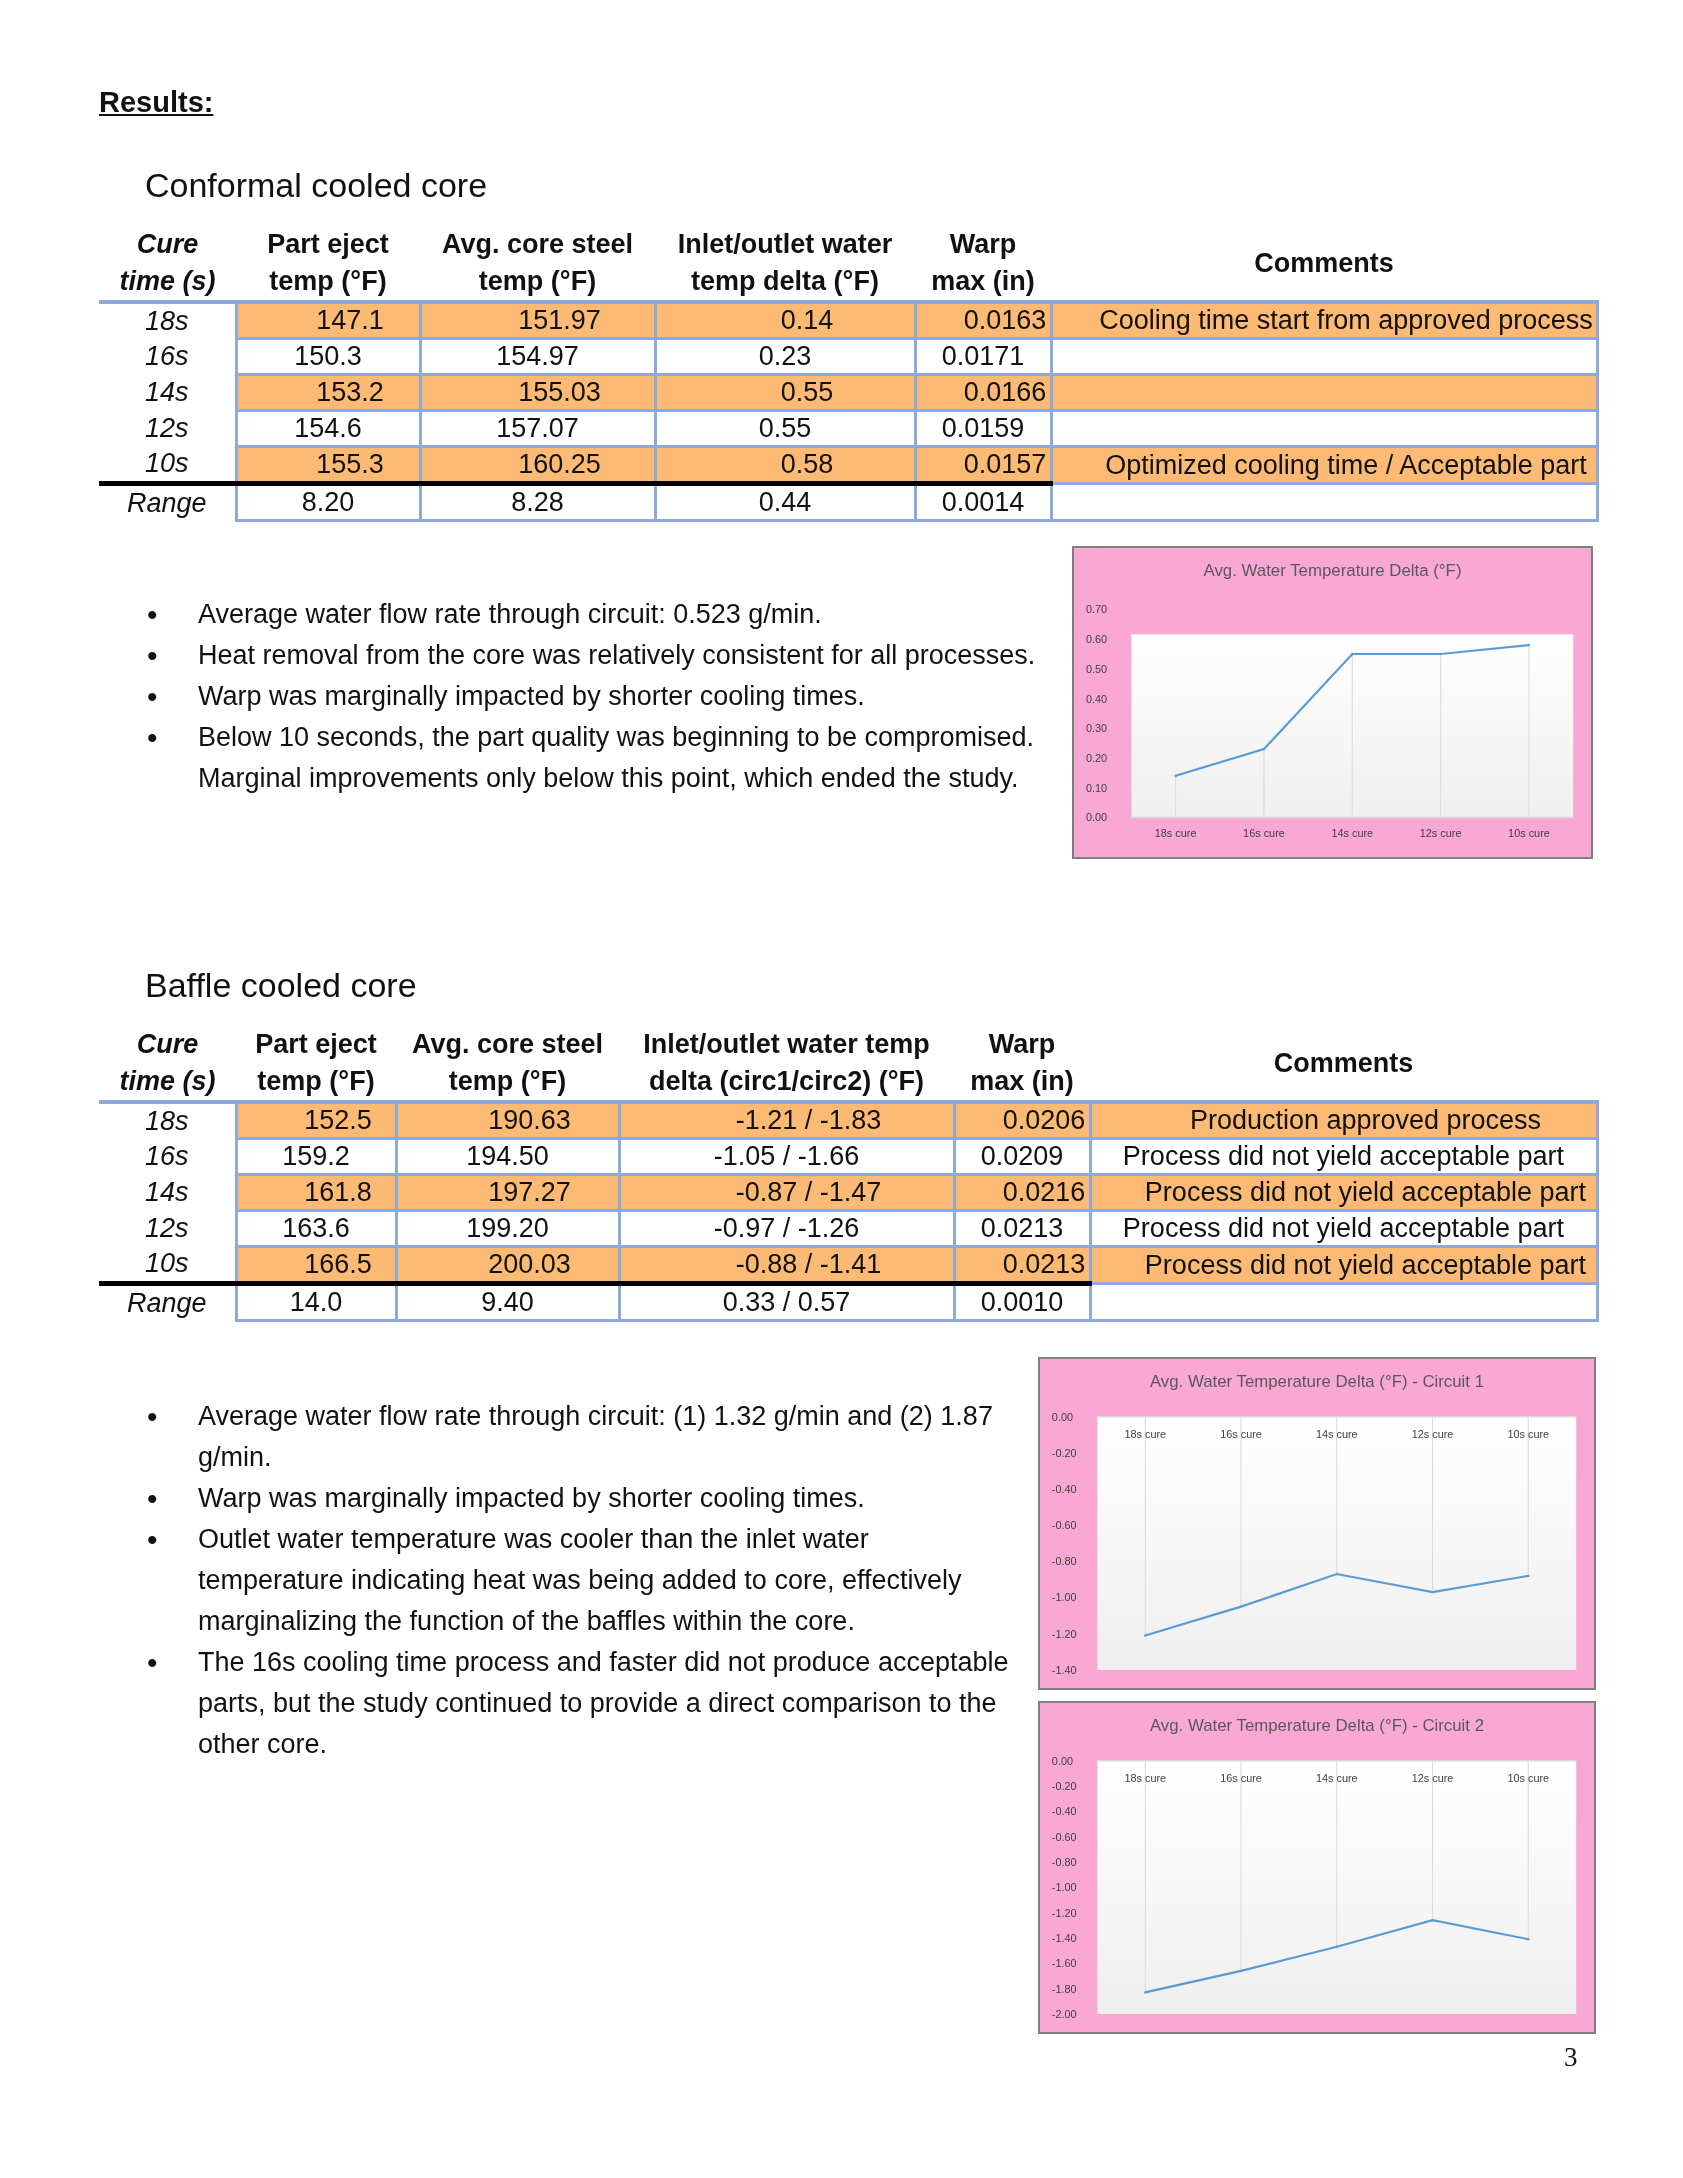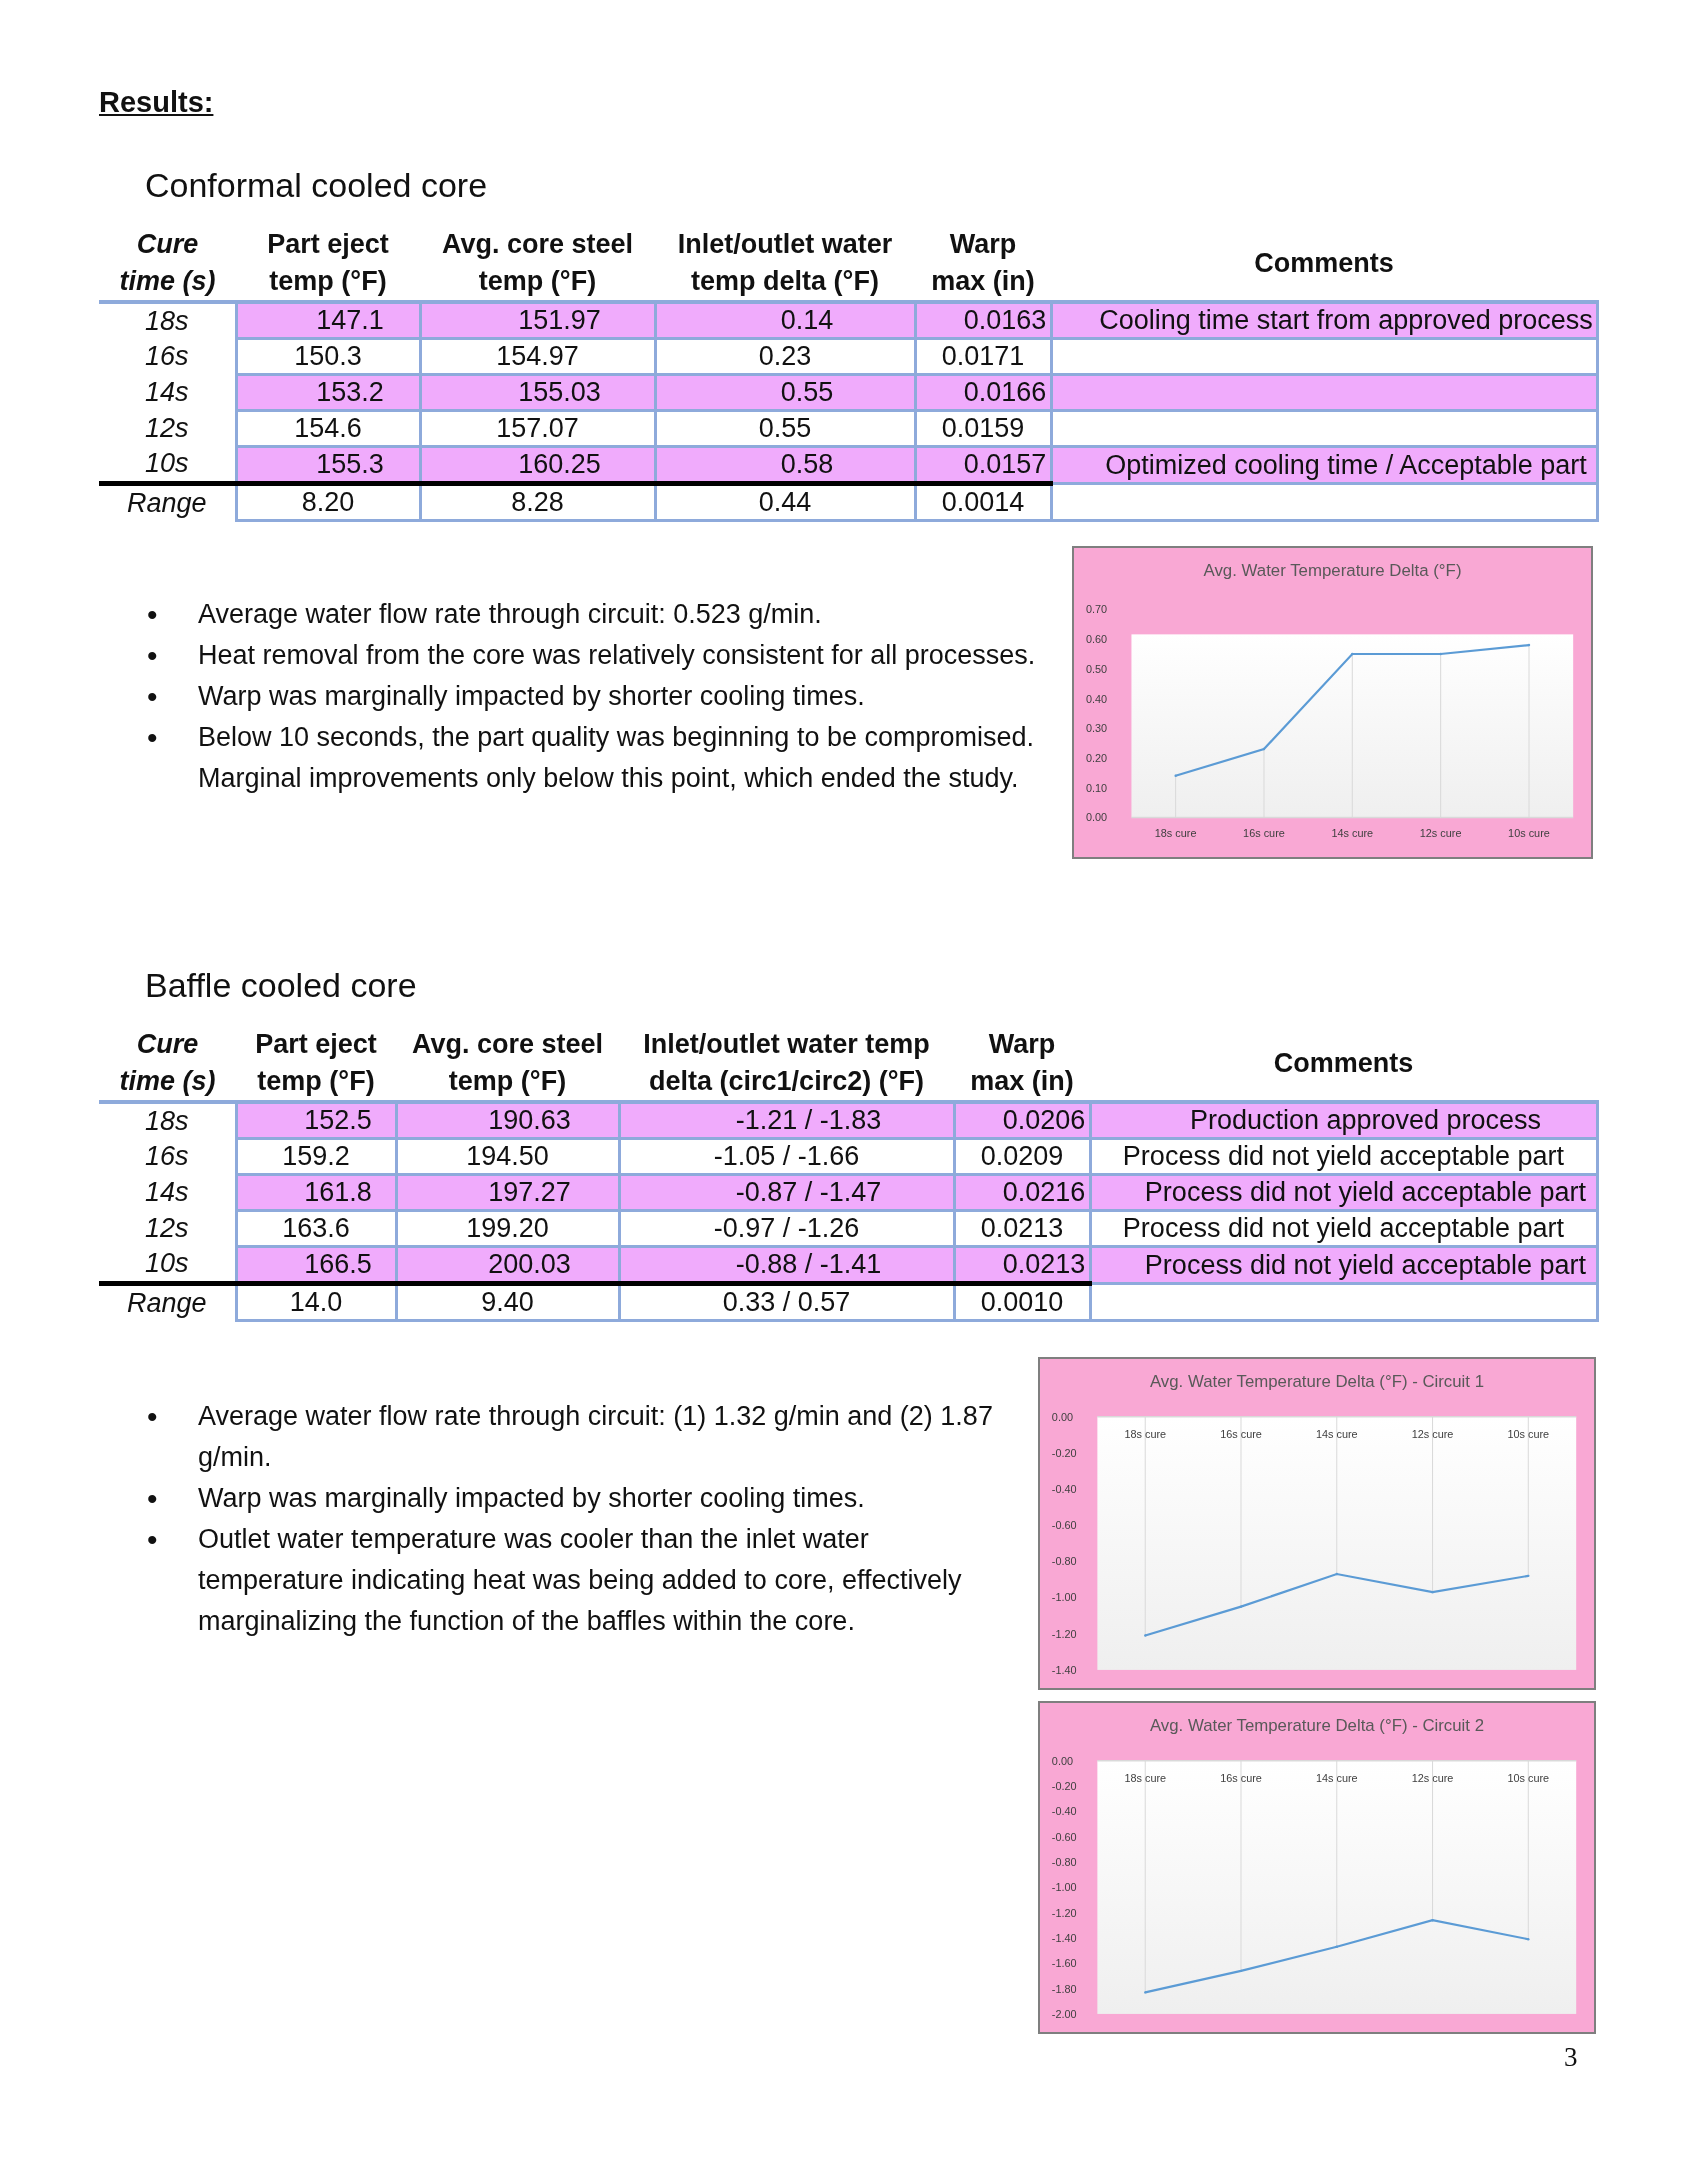--- a/index.html
+++ b/index.html
@@ -6,21 +6,21 @@
   body { width: 1683px; height: 2178px; position: relative; overflow: hidden;
          font-family: "Liberation Sans", sans-serif; color: #111; }
   .abs { position: absolute; }
   .results-heading { left: 99px; top: 86px; font-size: 29px; font-weight: bold; text-decoration: underline; }
   .section-heading { font-size: 34px; font-weight: normal; margin-left: 46px; }
   table.data { position: absolute; border-collapse: collapse; table-layout: fixed; font-size: 27px; }
   table.data th { font-weight: bold; text-align: center; line-height: 37px; padding: 0; vertical-align: middle; }
   table.data th.cure { font-style: italic; }
   table.data td { text-align: center; border: 3px solid #8eaadb; padding: 0; height: 33px; white-space: nowrap; }
   table.data td.label { font-style: italic; border: none; border-left: none; }
-  table.data tr.shaded td:not(.label) { background: #f0abfc; padding-left: 44px; }
+  table.data tr.shaded td:not(.label) { background: #fdba74; padding-left: 44px; }
   table.data tr.first td { border-top: 4px solid #8eaadb; }
   table.data tr.range td { border-top: 5px solid #000; }
   table.data tr.range td.comment-cell { border-top: 3px solid #8eaadb; }
   table.data tr.first td.label { border-top: 4px solid #8eaadb; }
   ul.bullets { position: absolute; margin: 0; padding: 0; list-style: none; font-size: 27px; line-height: 41px; }
   ul.bullets li { position: relative; padding-left: 99px; }
   ul.bullets li::before { content: "\2022"; position: absolute; left: 48px; top: 0; font-size: 30px; }
   .chart-box { position: absolute; border: 2px solid #7f7f7f; background: #f9a8d4; }
   .chart-box svg { display: block; }
   .page-number { left: 1564px; top: 2042px; font-size: 27px; font-family: "Liberation Serif", serif; }
@@ -218,20 +218,21 @@
         <td>0.0010</td>
         <td class="comment-cell"></td>
       </tr>
     </tbody>
 </table>
 
 <ul class="bullets" id="baffle-bullets" style="left:99px; top:1396px; width:911px;">
     <li>Average water flow rate through circuit: (1) 1.32 g/min and (2) 1.87 g/min.</li>
     <li>Warp was marginally impacted by shorter cooling times.</li>
     <li>Outlet water temperature was cooler than the inlet water temperature indicating heat was being added to core, effectively marginalizing the function of the baffles within the core.</li>
+    <li>The 16s cooling time process and faster did not produce acceptable parts, but the study continued to provide a direct comparison to the other core.</li>
   </ul>
 
 <div class="chart-box" id="chart1" style="left:1038px; top:1357px; width:554px; height:329px;">
     <svg width="554" height="329" viewBox="0 0 560 332">
       <defs>
         <linearGradient id="bg1" x1="0" y1="0" x2="0" y2="1">
           <stop offset="0%" stop-color="#ffffff"></stop>
           <stop offset="100%" stop-color="#efefef"></stop>
         </linearGradient>
       </defs>

